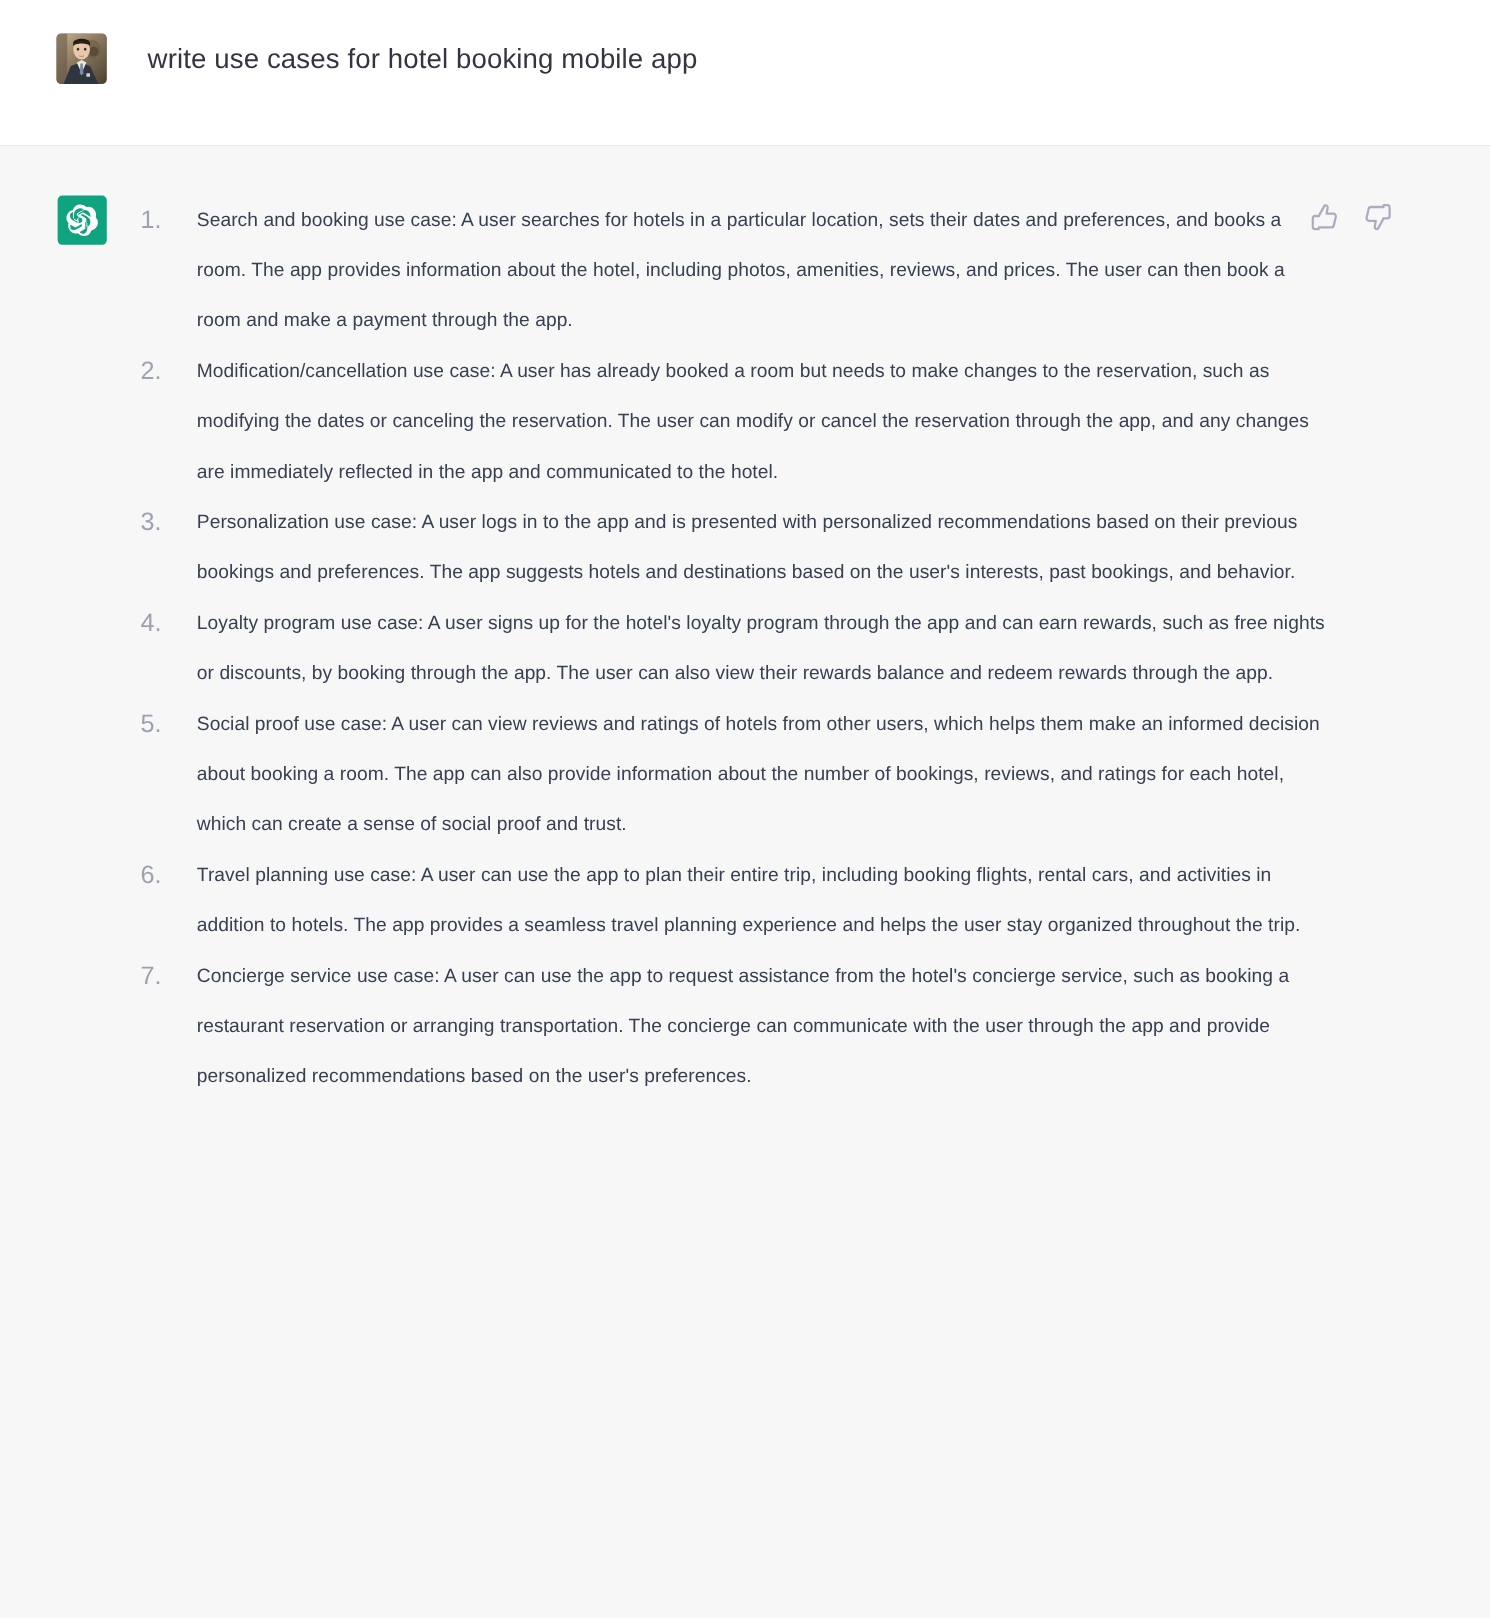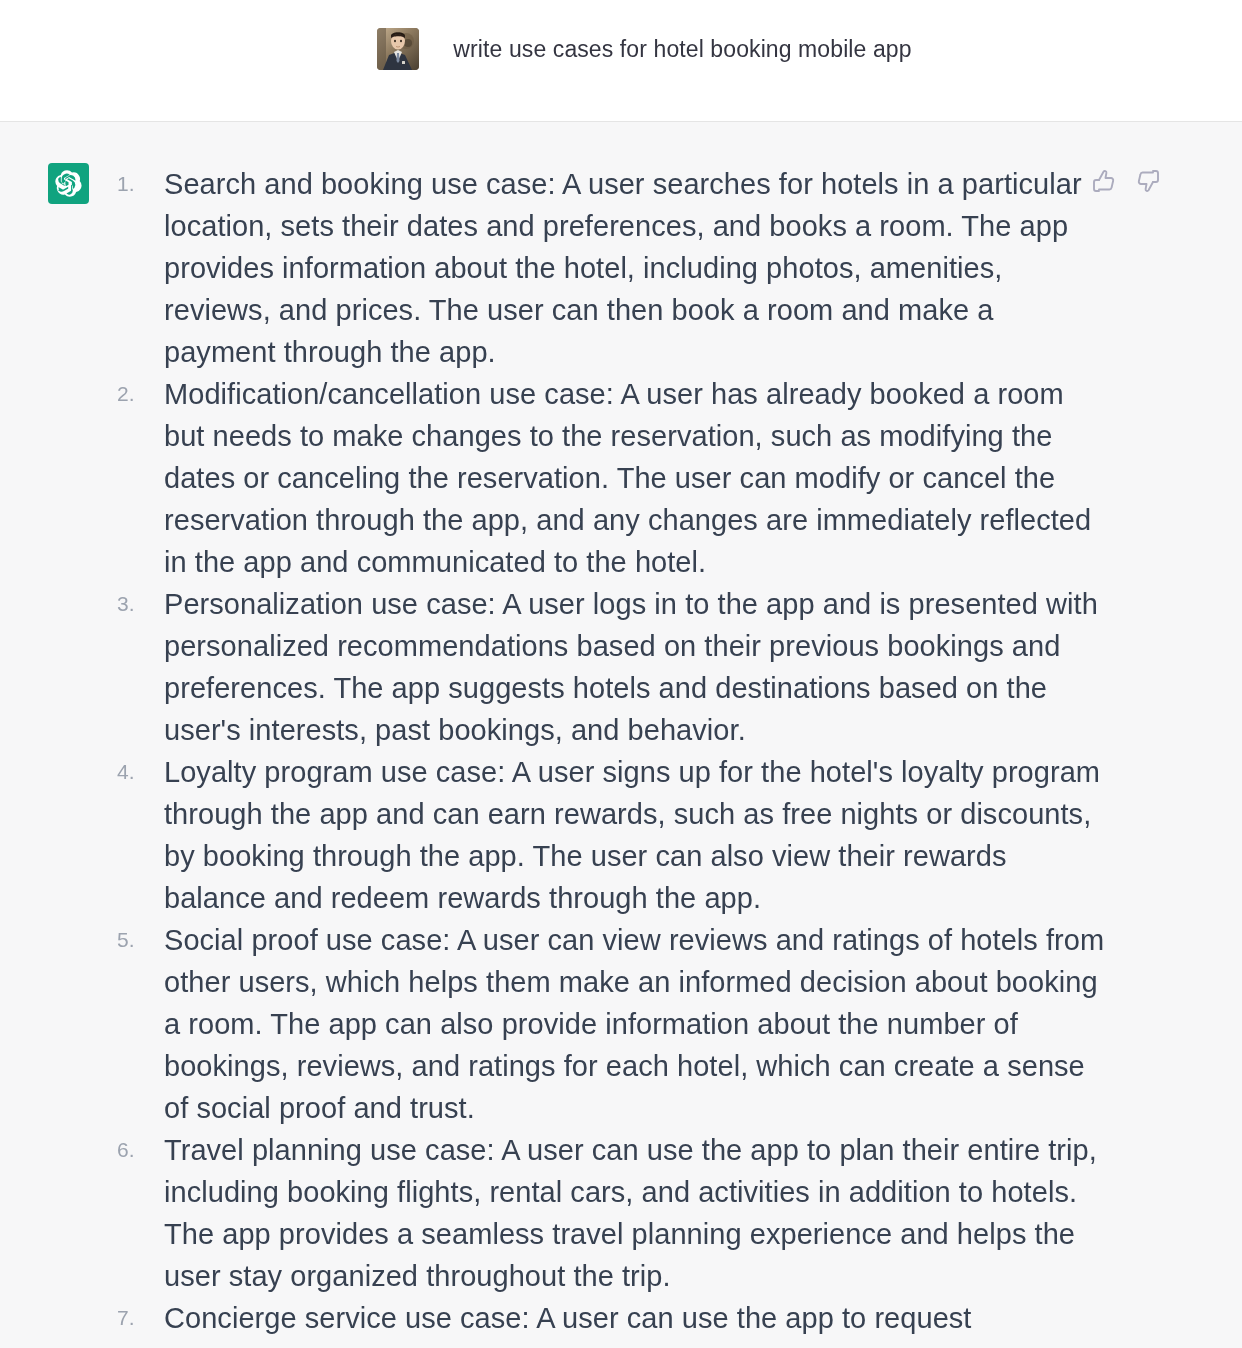--- a/index.html
+++ b/index.html
@@ -25,21 +25,20 @@
     border-bottom: 1px solid #e5e5e5;
     box-sizing: border-box;
     height: 122px;
     position: relative;
   }
 
   .turn-user .turn-inner {
     display: flex;
     align-items: flex-start;
     padding: 28px 0 0 0;
-    justify-content: center;
   }
 
   .avatar {
     width: 42px;
     height: 42px;
     margin-left: 47px;
     border-radius: 4px;
     overflow: hidden;
     flex: none;
     background: #7c6a56;
@@ -93,21 +92,21 @@
     margin: 0;
     padding: 0;
     counter-reset: ucitem;
   }
 
   ol.use-case-list > li {
     counter-increment: ucitem;
     position: relative;
     padding-left: 54px;
     color: #374151;
-    font-size: 29px;
+    font-size: 16px;
     line-height: 42px;
     letter-spacing: 0.05px;
     max-width: 960px;
   }
 
   ol.use-case-list > li::before {
     content: counter(ucitem) ".";
     position: absolute;
     left: 7px;
     top: 0;

